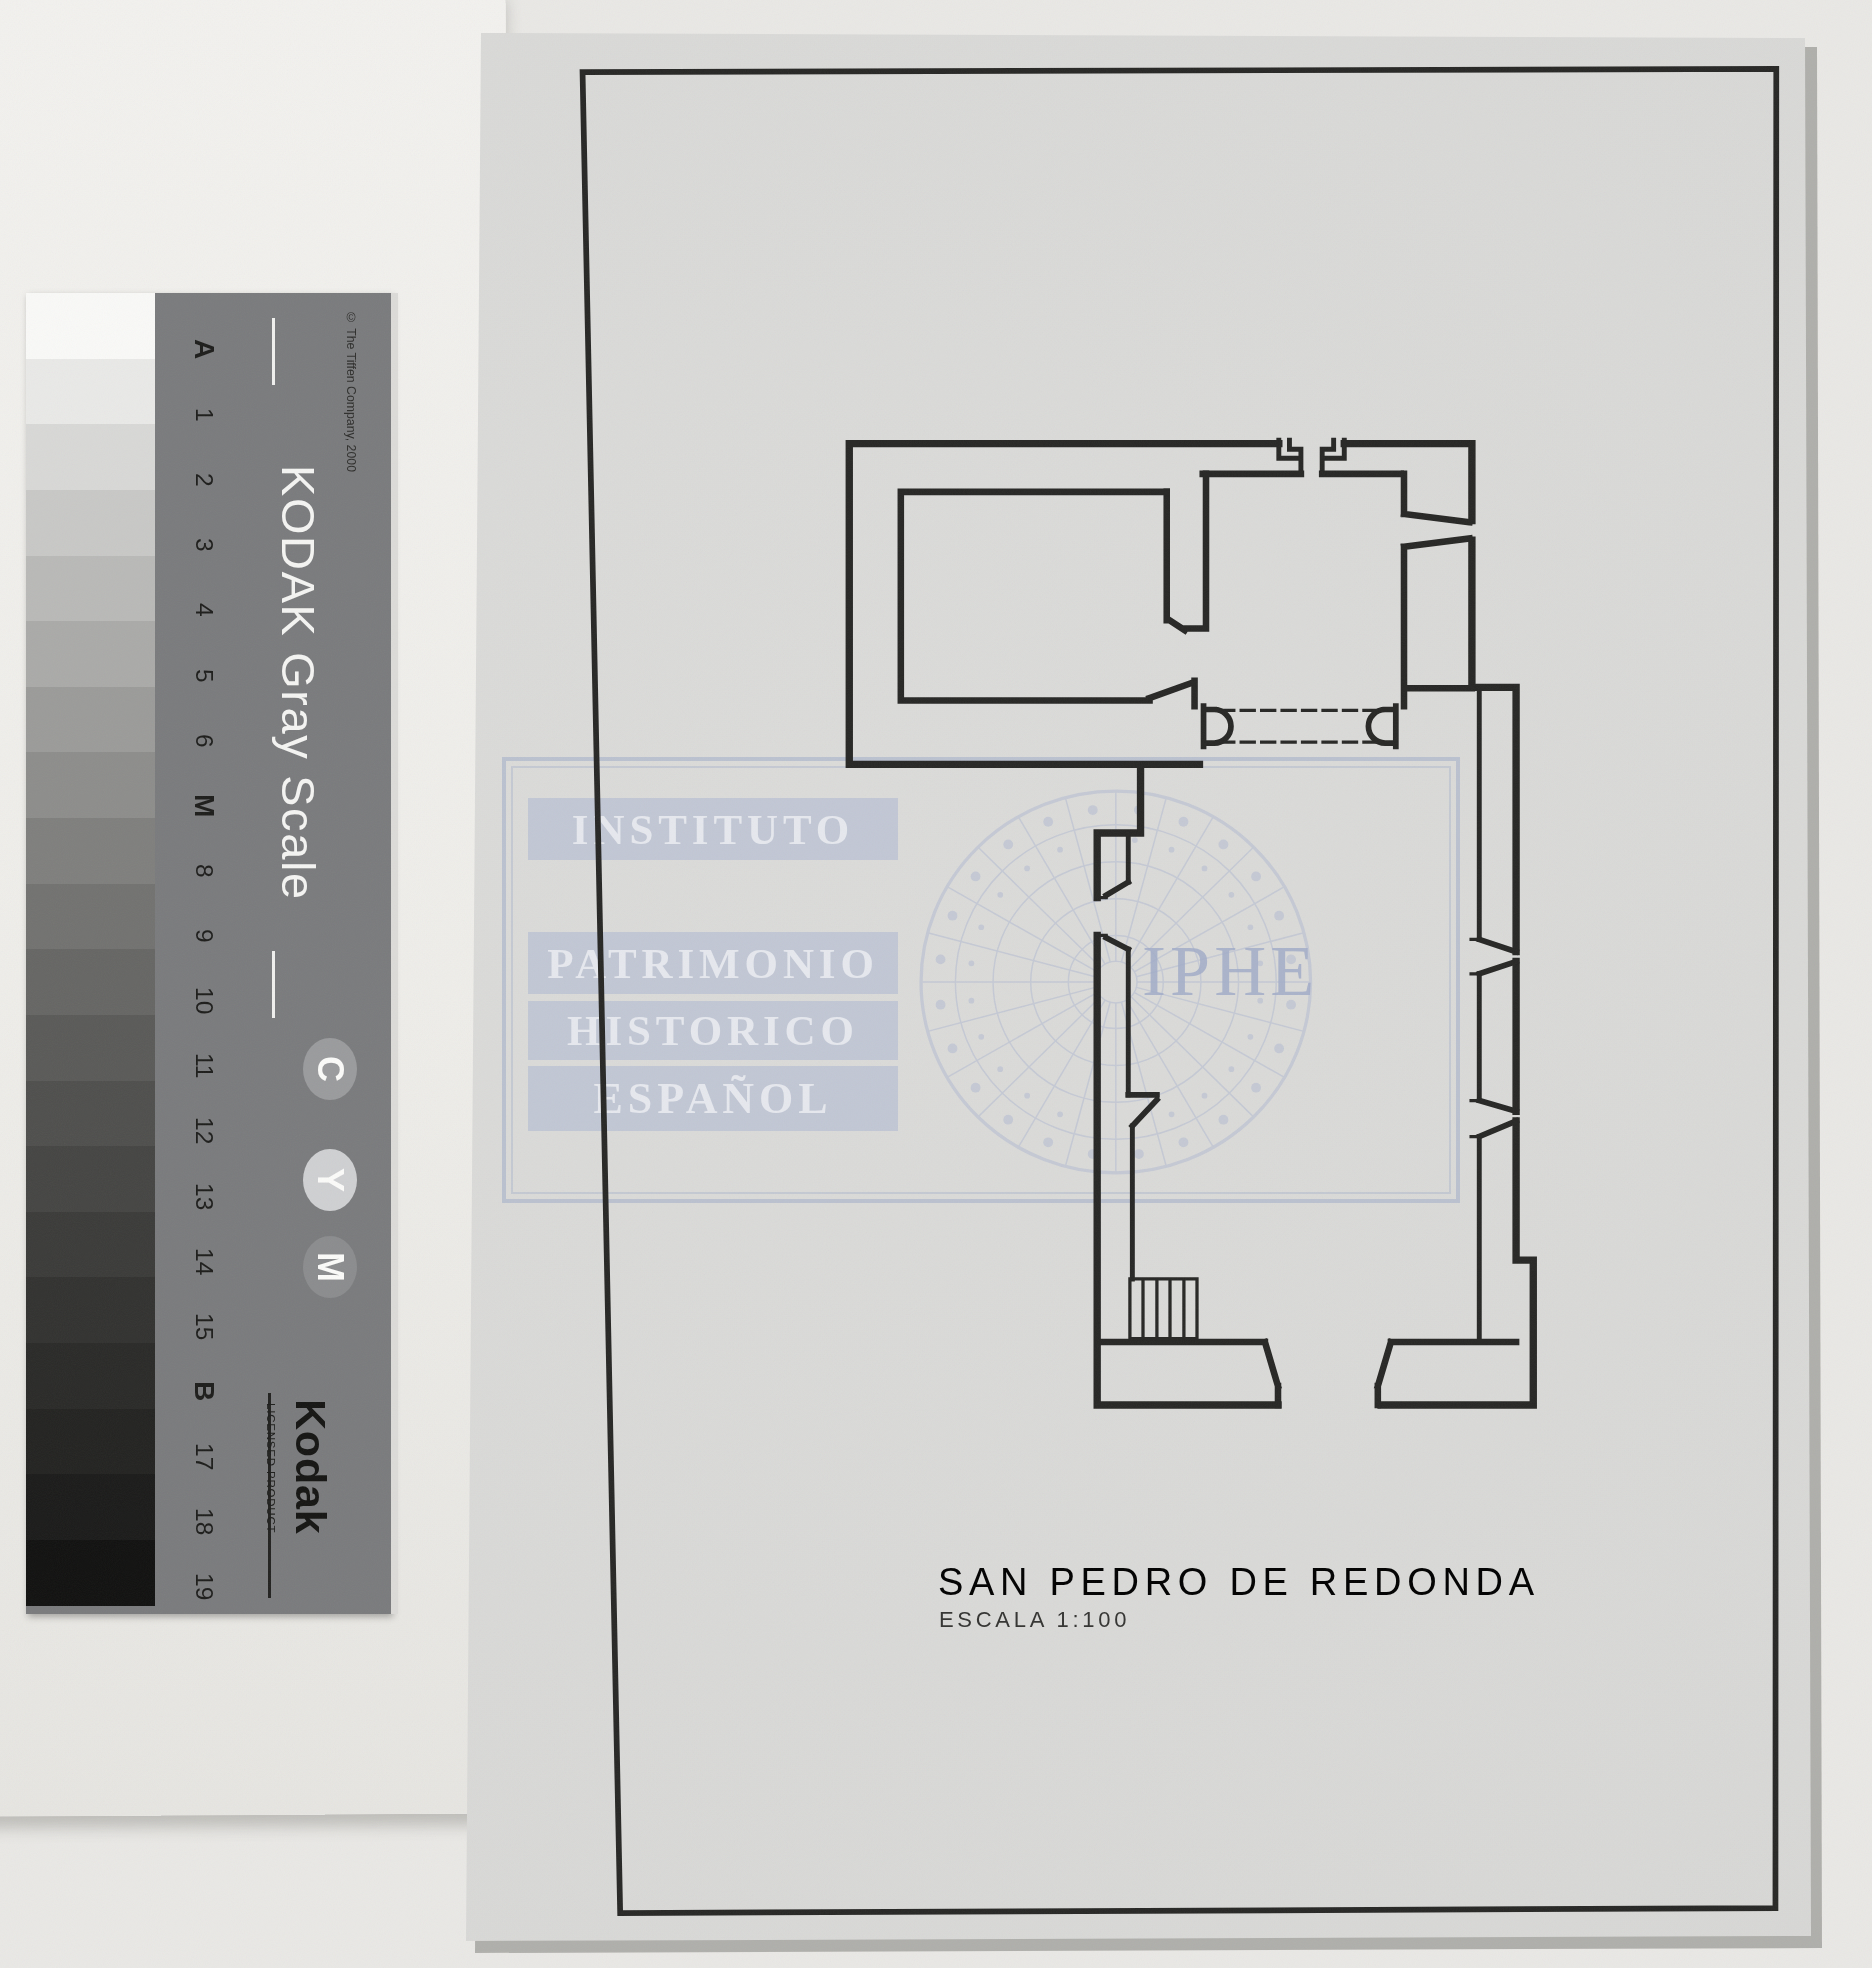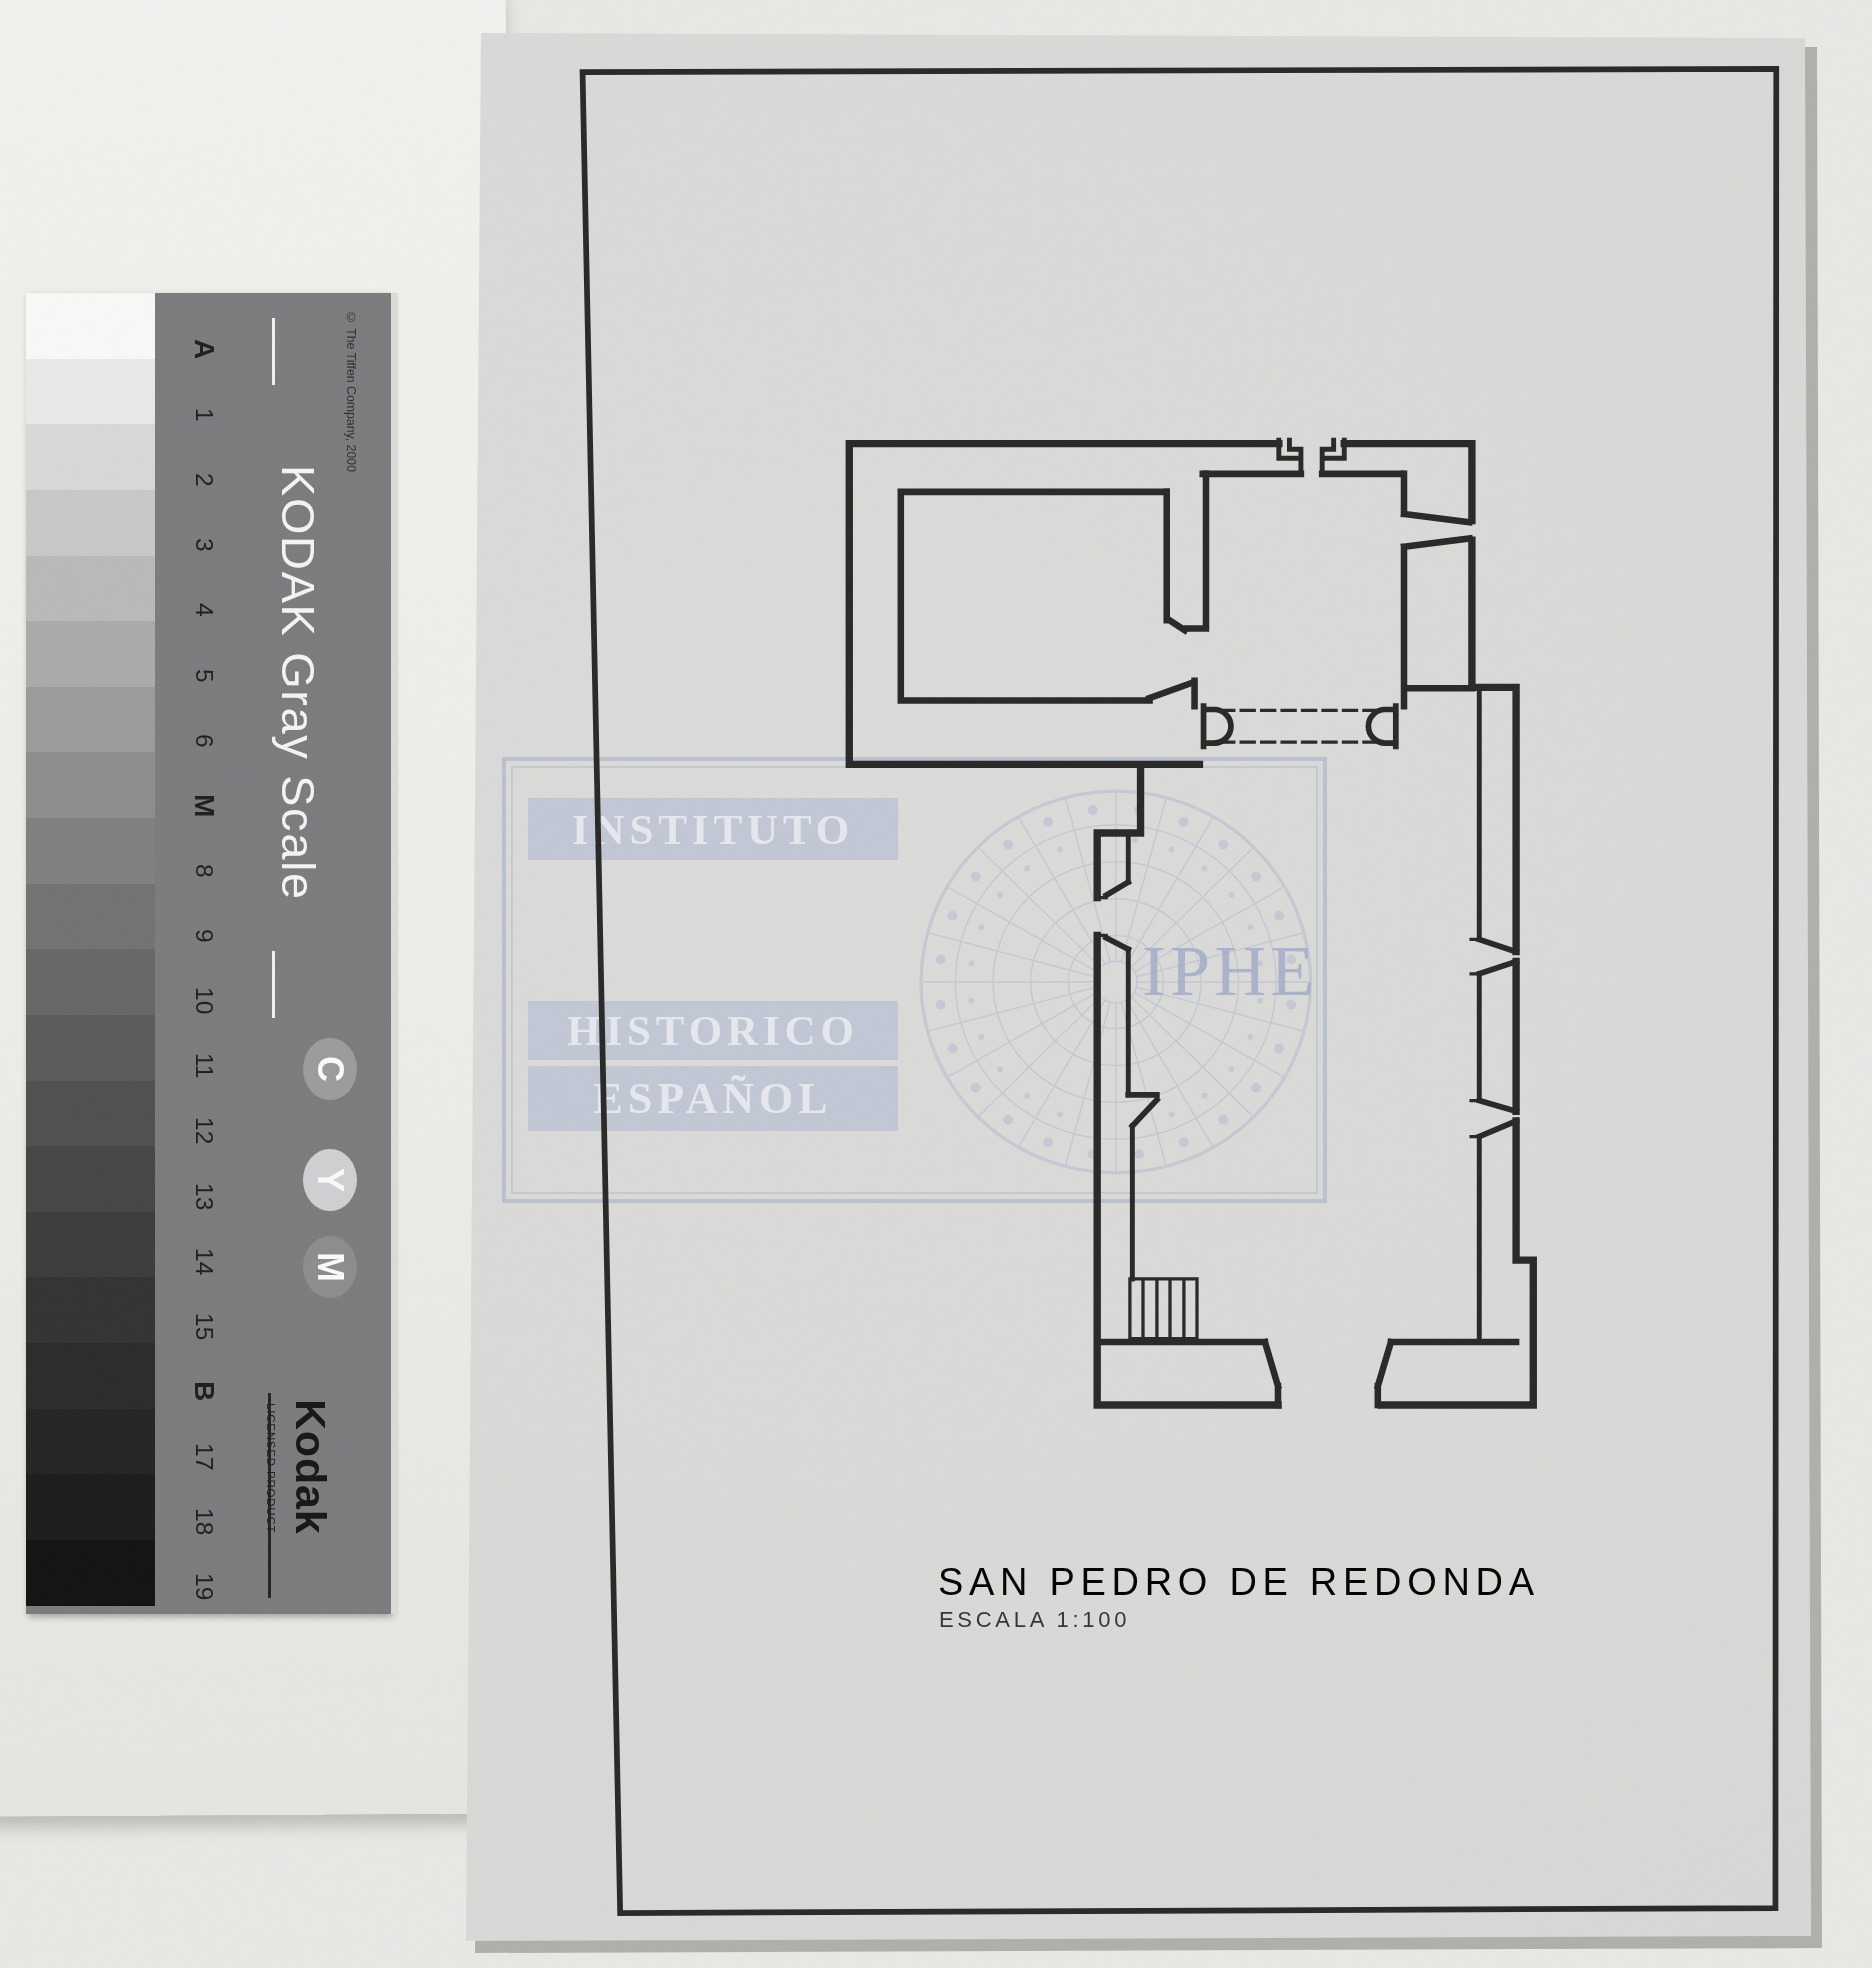--- a/index.html
+++ b/index.html
@@ -22,21 +22,21 @@
     background:
       radial-gradient(130% 110% at 45% 40%, #dbdbd9 0%, #d8d8d6 60%, #d2d2d0 100%);
   }
   .sheet-shadow{
     position:absolute;left:0;top:0;width:1872px;height:1968px;
     clip-path:polygon(491px 43px,1817px 47px,1822px 1948px,475px 1953px);
     background:rgba(70,68,64,.35);filter:blur(7.4px);
   }
   
   .wm{
-    position:absolute;left:502px;top:757px;width:825px;height:446px;
+    position:absolute;left:502px;top:757px;width:958px;height:446px;
     opacity:.8;
   }
   .wm-frame{position:absolute;inset:0;border:4.1px solid rgba(158,170,200,.65);}
   .wm-frame-inner{position:absolute;inset:9px;border:2.5px solid rgba(158,170,200,.45);}
   .wm-row{
     position:absolute;left:26px;width:370px;
     background:rgba(163,176,207,.58);
     color:#e9ecf4;text-align:center;
     font-family:"Liberation Serif","DejaVu Serif",serif;font-weight:bold;
     letter-spacing:4.9px;
@@ -107,20 +107,21 @@
 
 <div class="backing"></div>
 
 <div class="sheet-shadow"></div>
 <div class="sheet"></div>
 
 <div class="wm">
   <div class="wm-frame"></div>
   <div class="wm-frame-inner"></div>
   <div class="wm-row" style="top:41px;height:62px;font-size:43px;">INSTITUTO</div>
+  <div class="wm-row" style="top:175px;height:62px;font-size:43px;">PATRIMONIO</div>
   <div class="wm-row" style="top:309px;height:65px;font-size:44px;">ESPAÑOL</div>
   <div class="wm-row" style="top:244px;height:59px;font-size:43px;">HISTORICO</div>
   <svg id="rose" width="825" height="446" viewBox="0 0 1008 545">
       <g stroke="#a9b3cf" fill="none" opacity="0.55">
         <ellipse cx="750" cy="275" rx="238" ry="233.24" stroke-width="4"></ellipse>
         <ellipse cx="750" cy="275" rx="196" ry="192.07999999999998" stroke-width="1.8"></ellipse>
         <ellipse cx="750" cy="275" rx="150" ry="147" stroke-width="1.8"></ellipse>
         <ellipse cx="750" cy="275" rx="104" ry="101.92" stroke-width="1.8"></ellipse>
         <ellipse cx="750" cy="275" rx="58" ry="56.839999999999996" stroke-width="1.8"></ellipse>
         <ellipse cx="750" cy="275" rx="26" ry="25.48" stroke-width="1.8"></ellipse>

